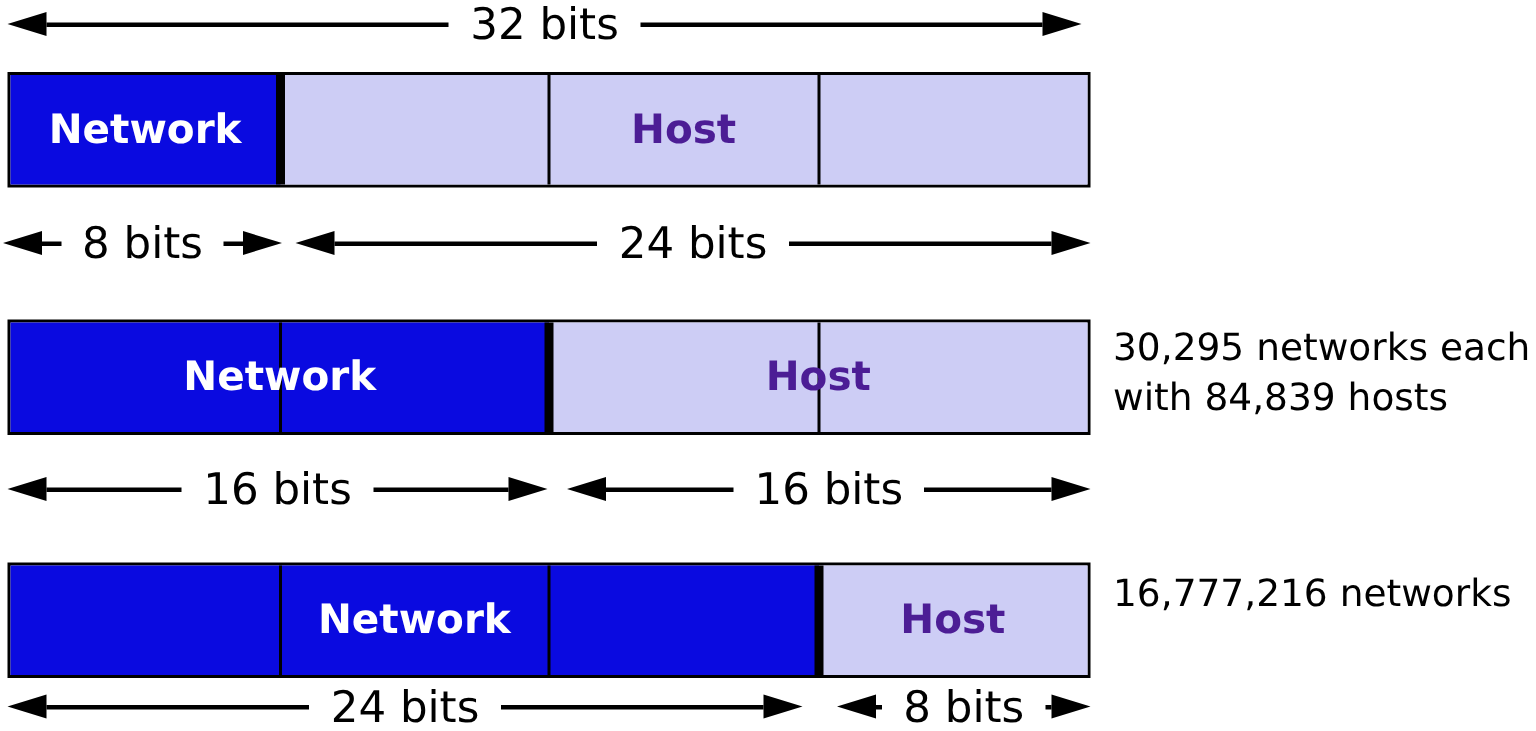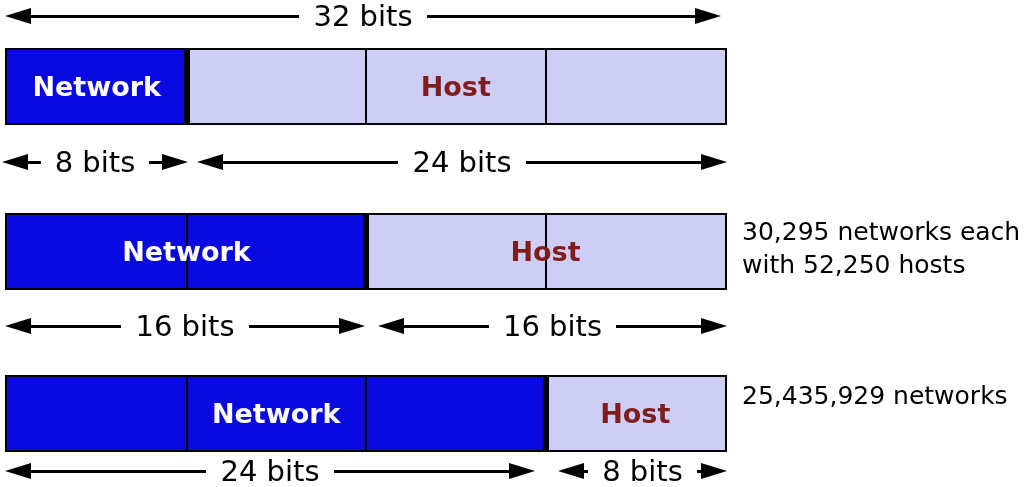--- a/index.html
+++ b/index.html
@@ -19,21 +19,21 @@
     border:2px solid var(--line);box-sizing:border-box;display:flex;
   }
   .seg{position:relative;display:flex;align-items:center;justify-content:center;height:100%;}
   .seg.network{background:var(--network);}
   .seg.host{background:var(--host);}
   .seg-label{
     font-size:27px;font-weight:bold;line-height:1;white-space:nowrap;
     position:relative;z-index:3;
   }
   .seg.network .seg-label{color:#ffffff;}
-  .seg.host .seg-label{color:#7f1d1d;}
+  .seg.host .seg-label{color:#4c1d95;}
   .divider{position:absolute;top:0;bottom:0;background:var(--line);z-index:2;}
   .divider.thin{width:2px;margin-left:-1px;}
   .divider.thick{width:6px;margin-left:-3px;}
   
   .measure{
     position:absolute;height:32px;display:flex;align-items:center;
   }
   .mline{height:3px;background:var(--line);flex:1;min-width:0;}
   .ah{width:0;height:0;border-top:8px solid transparent;border-bottom:8px solid transparent;flex:none;}
   .ah.left{border-right:26px solid var(--line);}
@@ -110,21 +110,21 @@
   <div class="measure" style="left:378px;top:310px;width:349px">
     <span class="ah left"></span>
     <span class="mline"></span>
     <span class="mlabel">16 bits</span>
     <span class="mline"></span>
     <span class="ah right"></span>
   </div>
 
   <div class="annotation" style="top:215px">
     <span>30,295 networks each</span>
-    <span>with 52,250 hosts</span>
+    <span>with 84,839 hosts</span>
   </div>
 
   <div class="bar" style="top:375px">
     <div class="seg network" style="width:75%">
       <span class="seg-label">Network</span>
     </div>
     <div class="seg host" style="width:25%">
       <span class="seg-label">Host</span>
     </div>
     <div class="divider thin" style="left:25%"></div>
@@ -141,16 +141,16 @@
   </div>
   <div class="measure" style="left:558px;top:455px;width:169px">
     <span class="ah left"></span>
     <span class="mline"></span>
     <span class="mlabel">8 bits</span>
     <span class="mline"></span>
     <span class="ah right"></span>
   </div>
 
   <div class="annotation" style="top:379px">
-    <span>25,435,929 networks</span>
+    <span>16,777,216 networks</span>
   </div>
 
 </div>
 
 </body></html>

